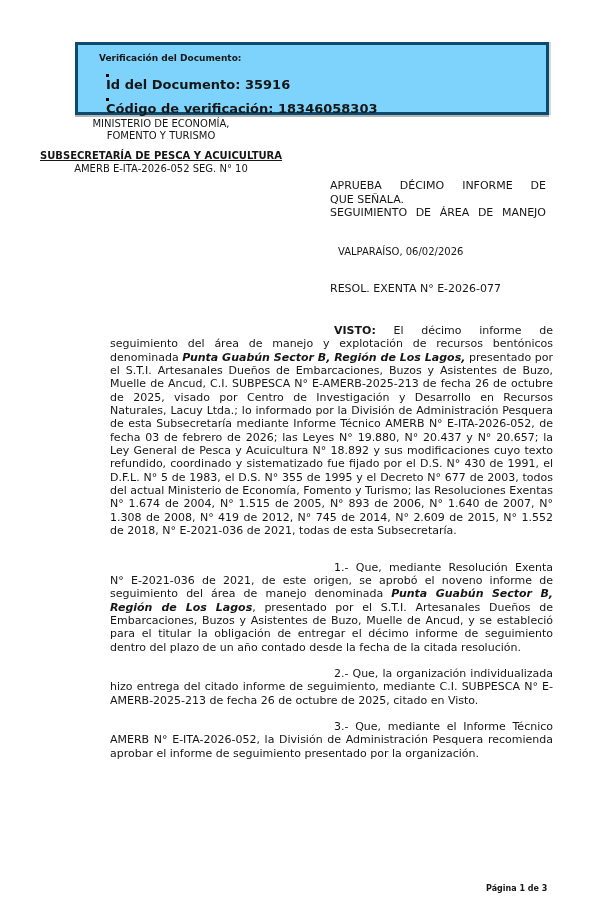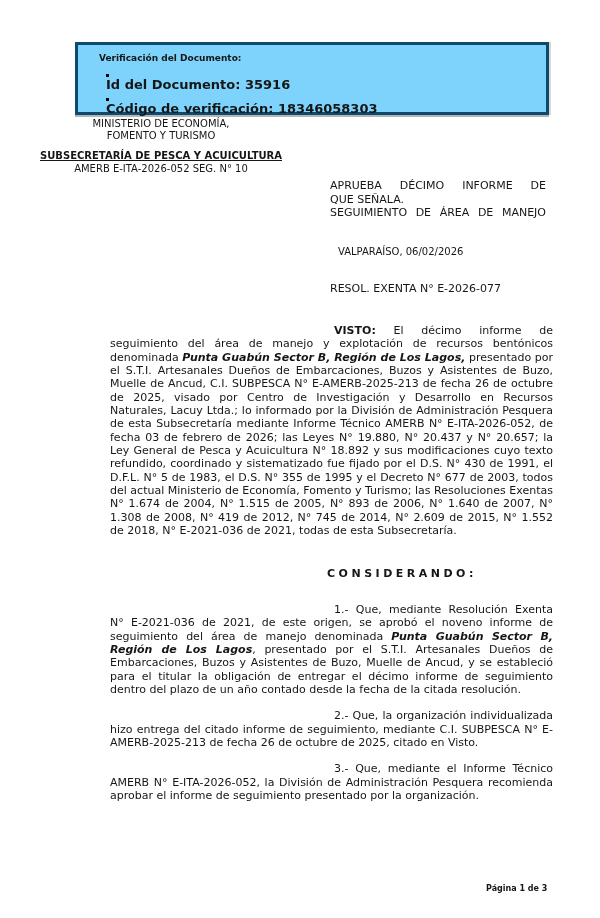--- a/index.html
+++ b/index.html
@@ -110,21 +110,20 @@
     <div class="title-line">SEGUIMIENTO DE ÁREA DE MANEJO</div>
   </div>
 
   <div class="place-date">VALPARAÍSO, 06/02/2026</div>
   <div class="resol-num">RESOL. EXENTA N° E-2026-077</div>
 
   <div class="body-text">
 
     <p><b>VISTO:</b><span> El décimo informe de seguimiento del área de manejo y explotación de recursos bentónicos denominada </span><span class="emph">Punta Guabún Sector B, Región de Los Lagos,</span><span> presentado por el S.T.I. Artesanales Dueños de Embarcaciones, Buzos y Asistentes de Buzo, Muelle de Ancud, C.I. SUBPESCA N° E-AMERB-2025-213 de fecha 26 de octubre de 2025, visado por Centro de Investigación y Desarrollo en Recursos Naturales, Lacuy Ltda.; lo informado por la División de Administración Pesquera de esta Subsecretaría mediante Informe Técnico AMERB N° E-ITA-2026-052, de fecha 03 de febrero de 2026; las Leyes N° 19.880, N° 20.437 y N° 20.657; la Ley General de Pesca y Acuicultura N° 18.892 y sus modificaciones cuyo texto refundido, coordinado y sistematizado fue fijado por el D.S. N° 430 de 1991, el D.F.L. N° 5 de 1983, el D.S. N° 355 de 1995 y el Decreto N° 677 de 2003, todos del actual Ministerio de Economía, Fomento y Turismo; las Resoluciones Exentas N° 1.674 de 2004, N° 1.515 de 2005, N° 893 de 2006, N° 1.640 de 2007, N° 1.308 de 2008, N° 419 de 2012, N° 745 de 2014, N° 2.609 de 2015, N° 1.552 de 2018, N° E-2021-036 de 2021, todas de esta Subsecretaría.</span></p>
 
-    <div class="considerando-heading">CONSIDERANDO:</div>
 
     <p class="p-first"><span>1.- Que, mediante Resolución Exenta N° E-2021-036 de 2021, de este origen, se aprobó el noveno informe de seguimiento del área de manejo denominada </span><span class="emph">Punta Guabún Sector B, Región de Los Lagos</span><span>, presentado por el S.T.I. Artesanales Dueños de Embarcaciones, Buzos y Asistentes de Buzo, Muelle de Ancud, y se estableció para el titular la obligación de entregar el décimo informe de seguimiento dentro del plazo de un año contado desde la fecha de la citada resolución.</span></p>
 
     <p class="p-gap">2.- Que, la organización individualizada hizo entrega del citado informe de seguimiento, mediante C.I. SUBPESCA N° E-AMERB-2025-213 de fecha 26 de octubre de 2025, citado en Visto.</p>
 
     <p class="p-gap">3.- Que, mediante el Informe Técnico AMERB N° E-ITA-2026-052, la División de Administración Pesquera recomienda aprobar el informe de seguimiento presentado por la organización.</p>
 
   </div>
 
   <div class="page-footer">Página 1 de 3</div>

